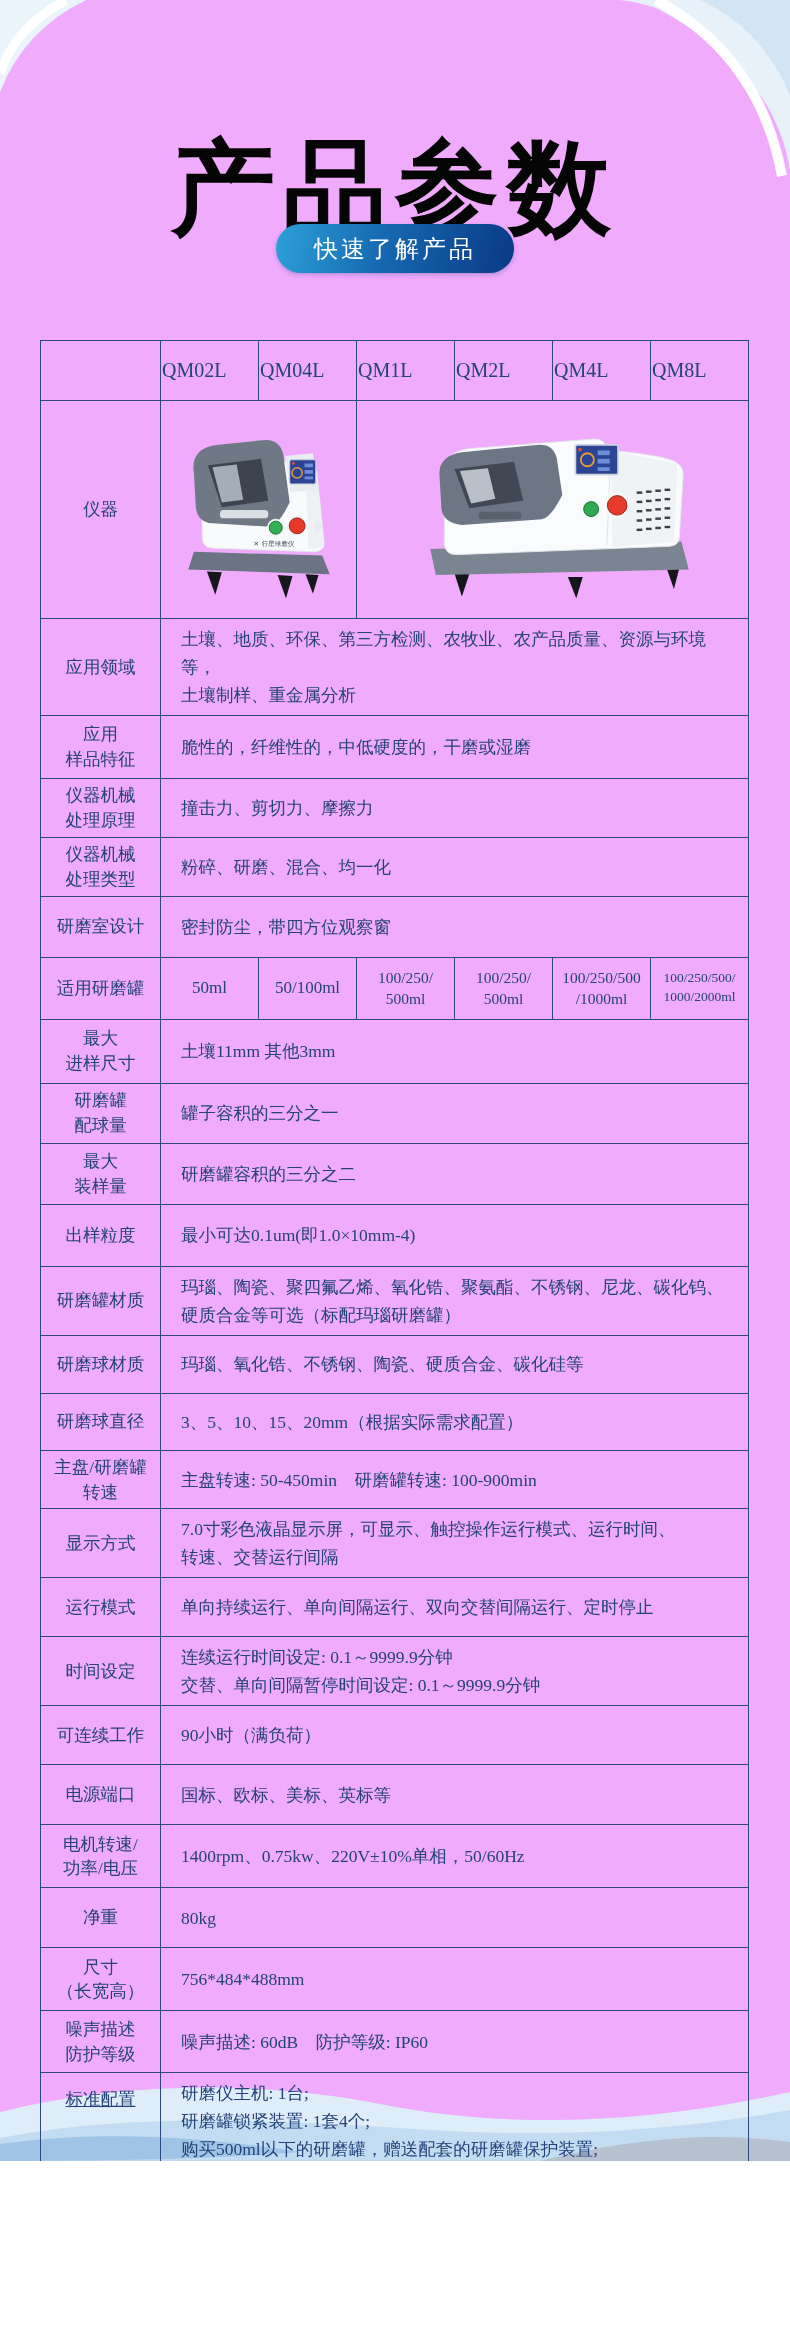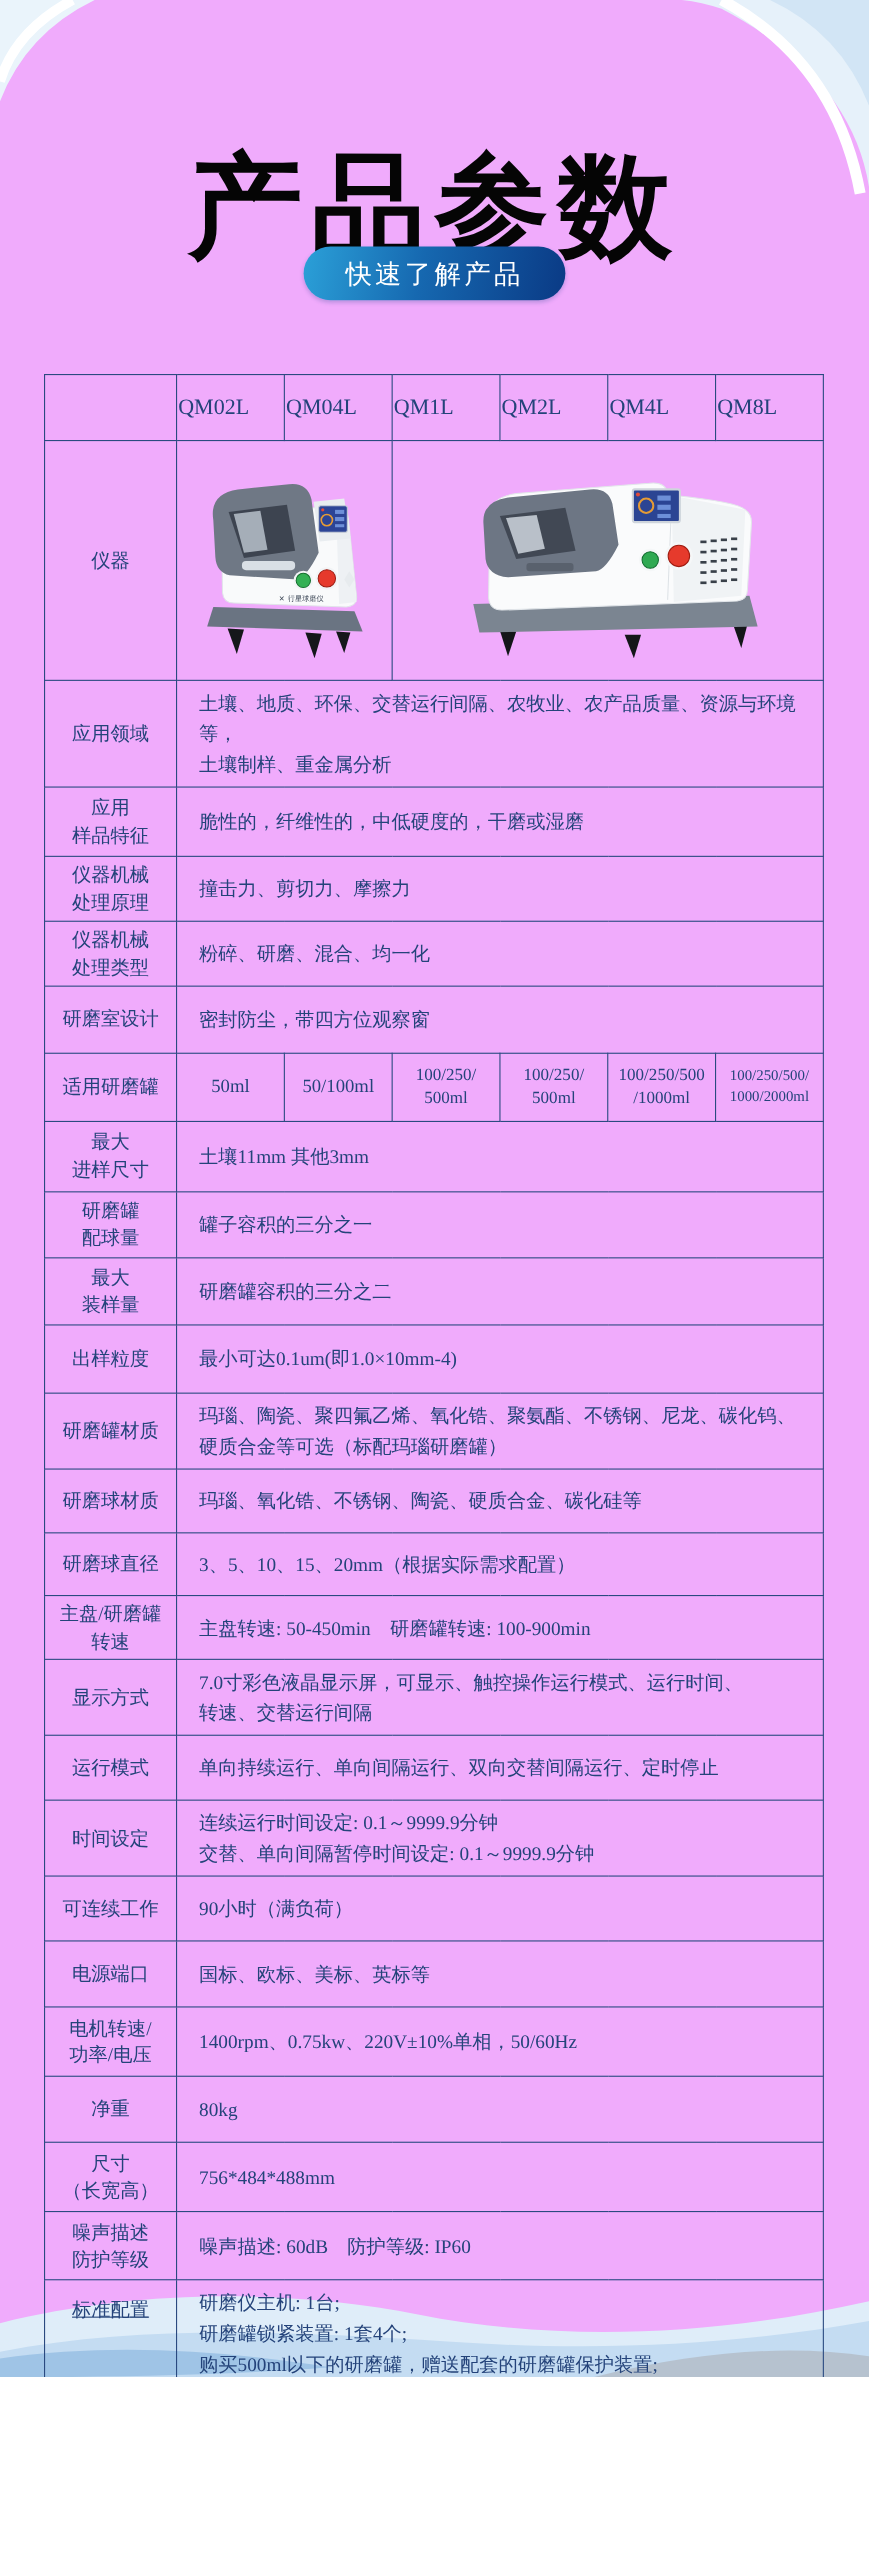--- a/index.html
+++ b/index.html
@@ -150,21 +150,21 @@
     <circle cx="229" cy="95" r="13.5" fill="#f5f7f8"></circle>
     <circle cx="229" cy="95" r="10.5" fill="#e63a2c" stroke="#9e1d12"></circle>
   </svg>
 </td>
         </tr>
         <tr style="height: 62px;">
           <td class="lbl">
             <div>应用领域</div>
           </td>
           <td class="val" colspan="6">
-            <div>土壤、地质、环保、交替运行间隔、农牧业、农产品质量、资源与环境等，</div>
+            <div>土壤、地质、环保、第三方检测、农牧业、农产品质量、资源与环境等，</div>
             <div>土壤制样、重金属分析</div>
           </td>
         </tr>
         <tr style="height: 63px;">
           <td class="lbl">
             <div>应用</div>
             <div>样品特征</div>
           </td>
           <td class="val" colspan="6">
             <div>脆性的，纤维性的，中低硬度的，干磨或湿磨</div>

